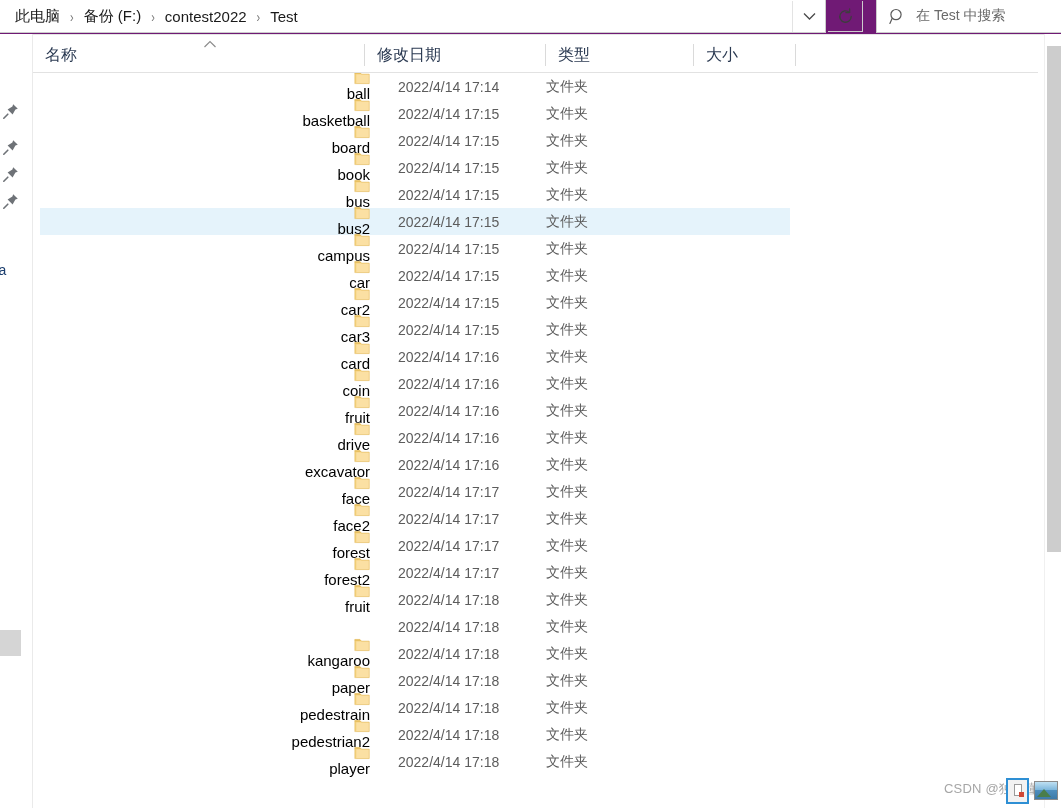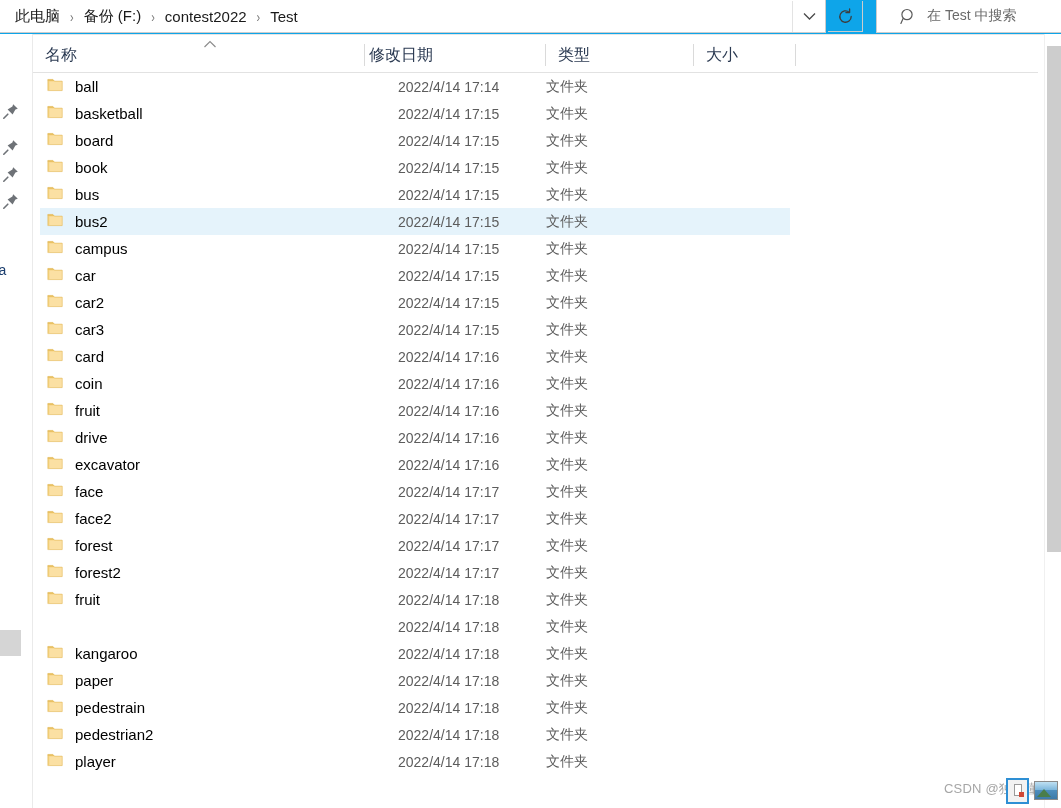--- a/index.html
+++ b/index.html
@@ -15,21 +15,21 @@
     font-family: "Liberation Sans", "DejaVu Sans", sans-serif;
     color: #000000;
     -webkit-font-smoothing: antialiased;
   }
 
   
   #addressbar-row {
     position: absolute;
     left: 0; top: 0;
     width: 1061px; height: 34px;
-    background: #0ea5e9;
+    background: #701a75;
     border-bottom: 1px solid #e5e5e5;
   }
   #breadcrumb-box {
     position: absolute;
     left: 0; top: 0;
     width: 826px; height: 33px;
     border: 1px solid #cccccc;
     border-left: none;
     border-top: none;
     box-sizing: border-box;
@@ -73,21 +73,21 @@
     box-sizing: border-box;
   }
   #search-box {
     position: absolute;
     left: 876px; top: 0px;
     width: 185px; height: 33px;
     border: 1px solid #cccccc;
     border-top: none; border-right: none;
     box-sizing: border-box;
     background: #ffffff;
-    display: flex; align-items: center; padding-left: 11px;
+    display: flex; align-items: center;
   }
   #search-icon-wrap { margin-left: 12px; display: flex; align-items: center; }
   #search-placeholder {
     margin-left: 10px;
     font-size: 14px;
     color: #6a6a6a;
     white-space: nowrap;
   }
 
   
@@ -171,22 +171,23 @@
   }
   .file-row.selected .row-bg {
     position: absolute;
     left: 7px; top: 0;
     width: 750px; height: 27px;
     background: #e5f3fb;
   }
   .cell-name {
     position: absolute;
     left: 7px;
-    display: flex; align-items: flex-start;
+    display: flex; align-items: flex-end;
     width: 330px;
+    flex-direction: column;
   }
   .folder-icon {
     width: 16px; height: 14px;
     margin-left: 7px;
     flex: 0 0 auto;
   }
   .name-text {
     margin-left: 12px;
     font-size: 15px;
     color: #000000;
@@ -345,21 +346,21 @@
 
 <div id="column-header">
   <div class="col-head" style="left:0px; width:331px">
     <span class="col-label">名称</span>
   </div>
   <svg id="sort-asc-icon" viewBox="0 0 14 9">
     <polyline points="1.5,7 7,1.5 12.5,7" fill="none" stroke="#8d8d8d" stroke-width="1.2"></polyline>
   </svg>
   <div class="col-divider" style="left:331px"></div>
 
-  <div class="col-head" style="left:324px; width:180px">
+  <div class="col-head" style="left:332px; width:180px">
     <span class="col-label">修改日期</span>
   </div>
   <div class="col-divider" style="left:512px"></div>
 
   <div class="col-head" style="left:513px; width:147px">
     <span class="col-label">类型</span>
   </div>
   <div class="col-divider" style="left:660px"></div>
 
   <div class="col-head" style="left:661px; width:101px">

